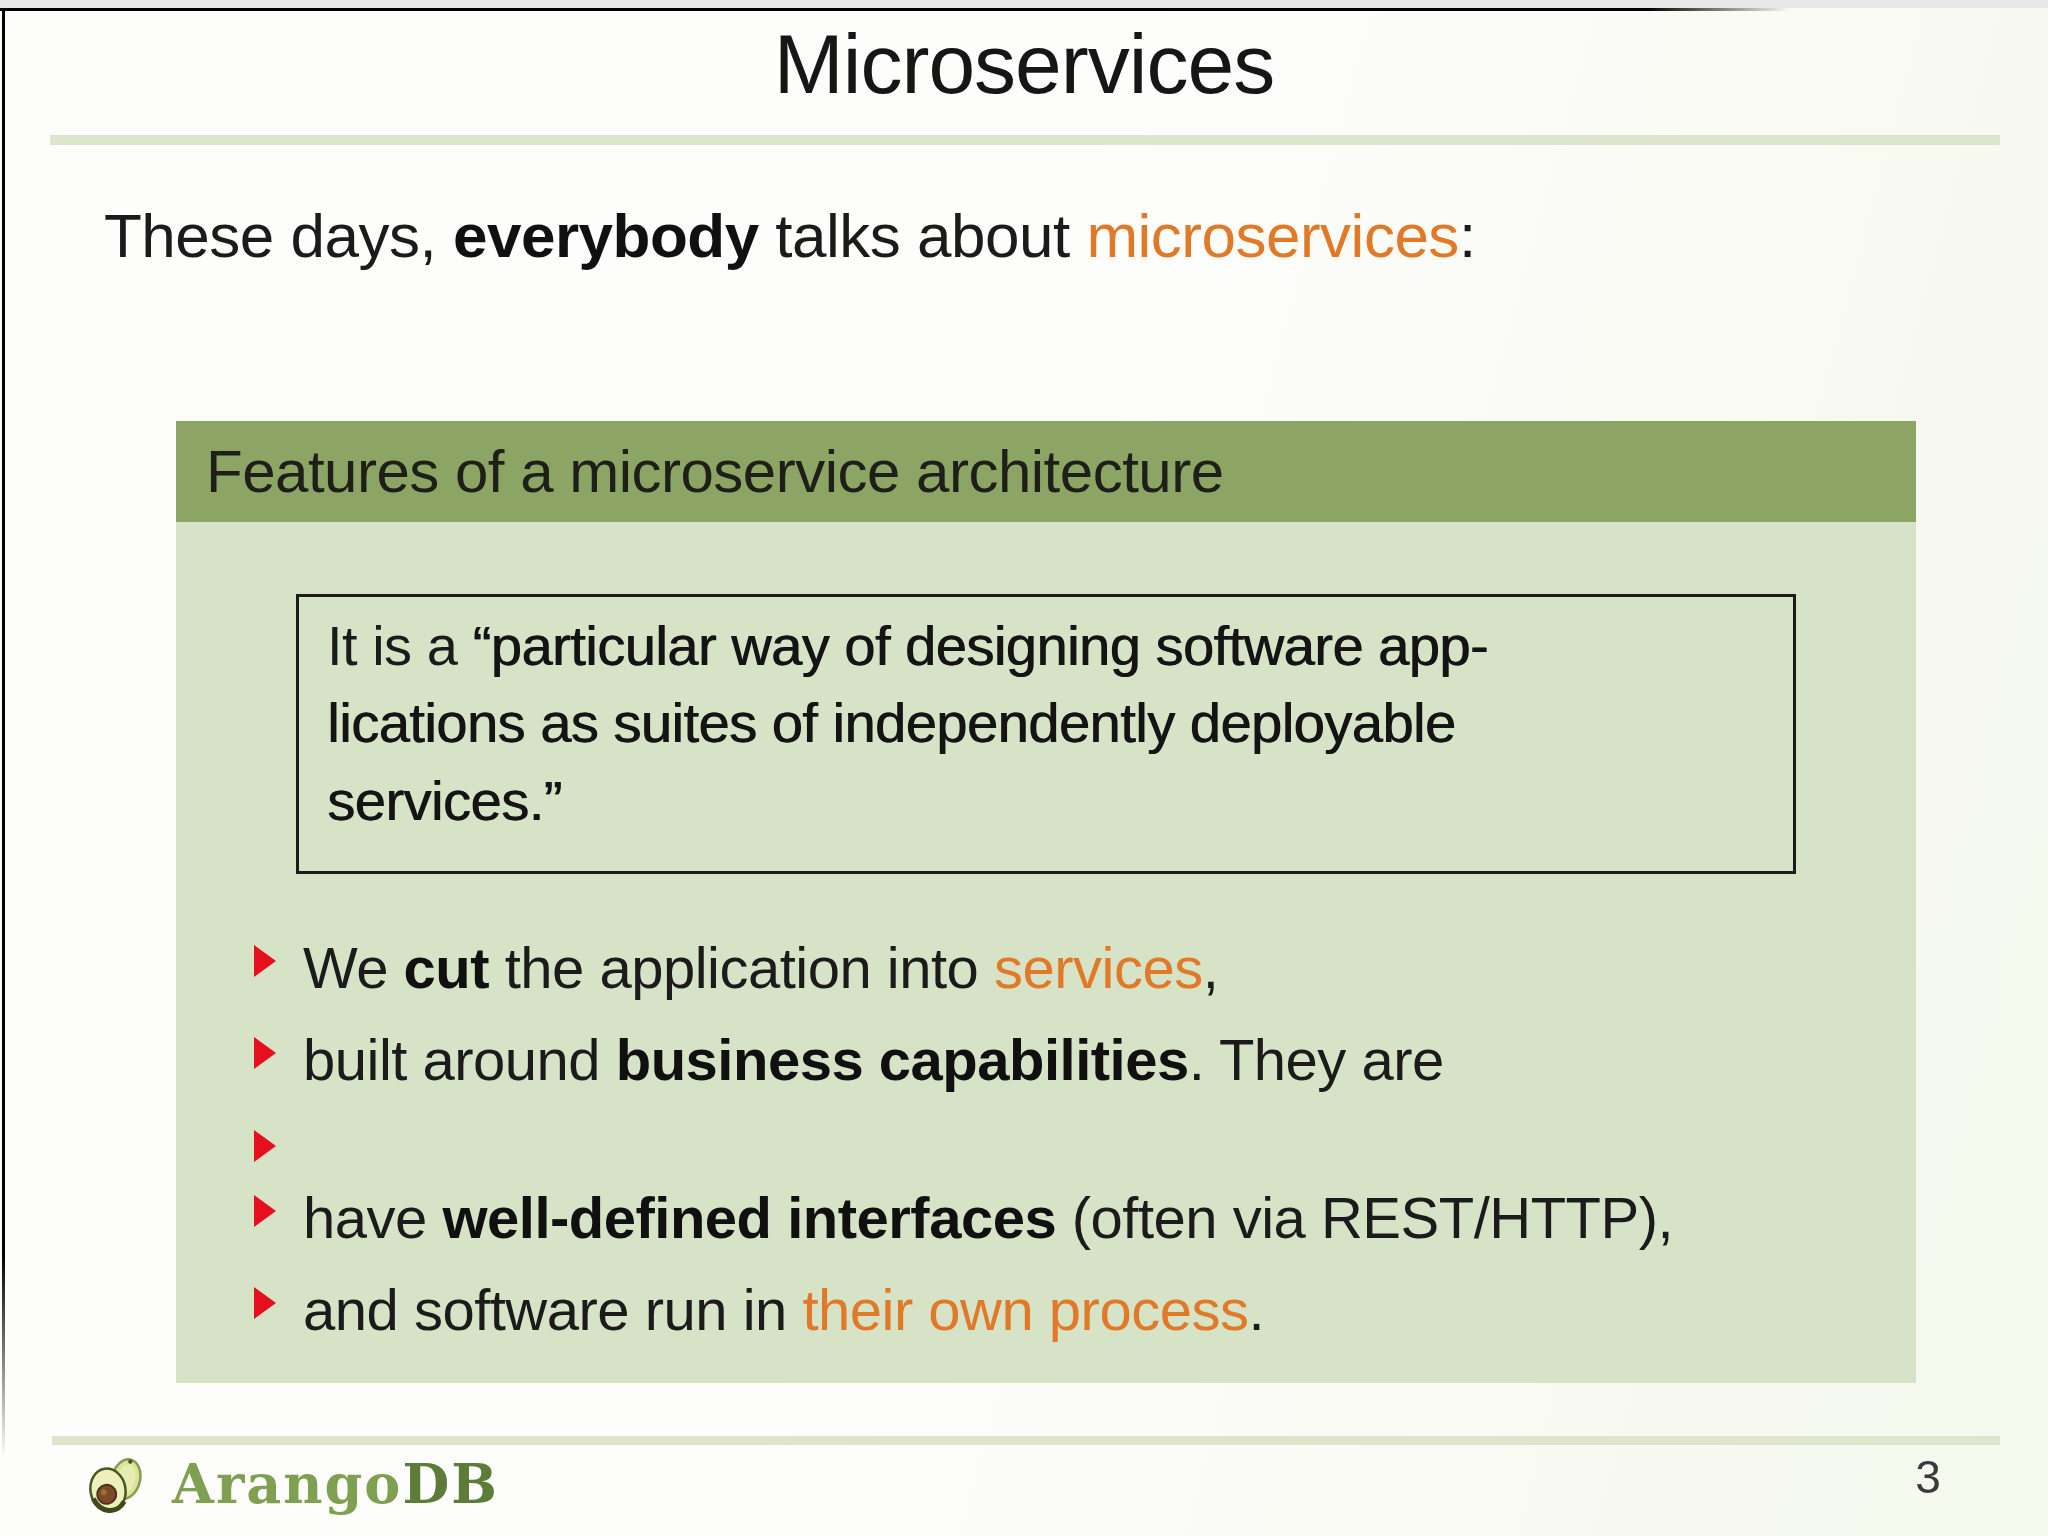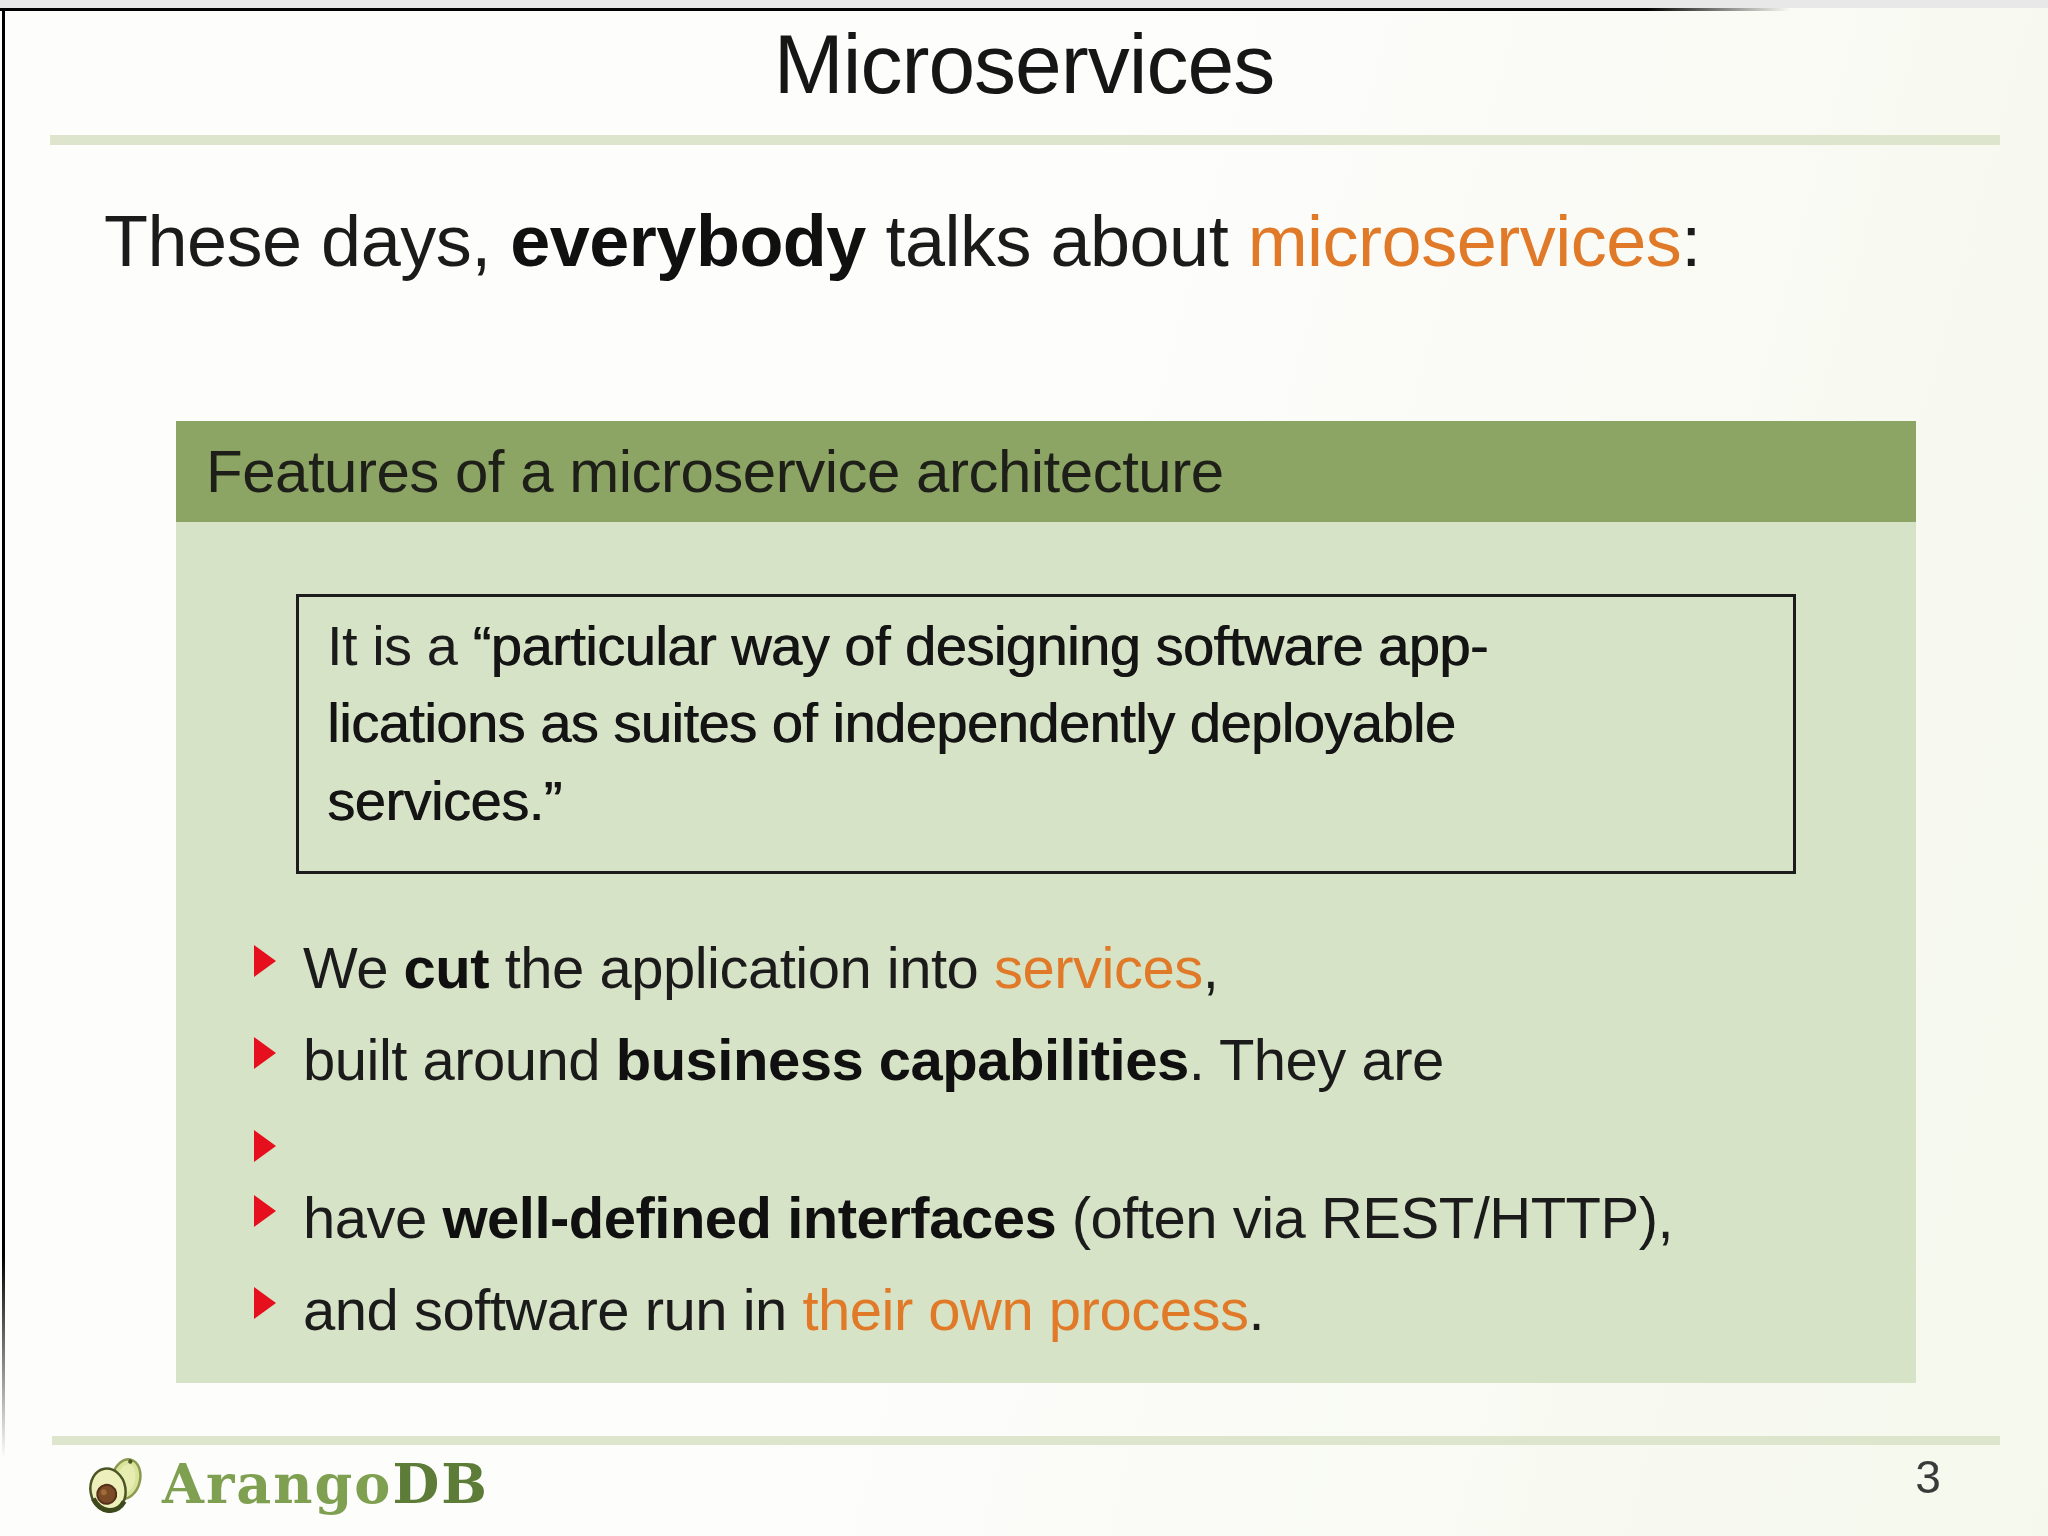--- a/index.html
+++ b/index.html
@@ -22,21 +22,21 @@
     position:absolute;top:8px;left:0;width:100%;
     text-align:center;
     font-size:84px;font-weight:300;letter-spacing:-1px;color:#161616;
   }
   .title-rule{
     position:absolute;left:50px;top:127px;width:1950px;height:10px;
     background:var(--rule-green,#dde5cd);
   }
   .intro{
     position:absolute;left:104px;top:192px;
-    font-size:72px;letter-spacing:-0.5px;white-space:nowrap;
+    font-size:62px;letter-spacing:-0.5px;white-space:nowrap;
   }
   .url-line{
     position:absolute;left:214px;top:297px;
     font-family:"Liberation Mono",monospace;
     font-size:54px;color:#0f0f0f;white-space:nowrap;
   }
   .feature-block{
     position:absolute;left:176px;top:413px;width:1740px;
   }
   .block-title{
@@ -76,21 +76,21 @@
   .run-bold{font-weight:700;color:#101010;}
   .run-alert{font-weight:400;color:var(--alert-orange,#e07a28);}
   .run-strong{font-weight:400;color:#141414;text-shadow:0.8px 0 0 currentColor;}
 
   .footer-rule{
     position:absolute;left:52px;top:1428px;width:1948px;height:9px;
     background:var(--rule-green,#dde5cd);
   }
   .logo{
     position:absolute;left:84px;top:1444px;
-    display:flex;align-items:center;gap:14px;
+    display:flex;align-items:center;gap:24px;
   }
   .logo svg{display:block;}
   .logo-wordmark{
     font-family:"DejaVu Serif",serif;font-weight:700;
     font-size:54px;letter-spacing:2px;line-height:1;
   }
   .logo-primary{color:var(--logo-green,#7fa050);}
   .logo-secondary{color:#5c7c38;}
   .page-number{
     position:absolute;left:1898px;top:1442px;width:60px;

